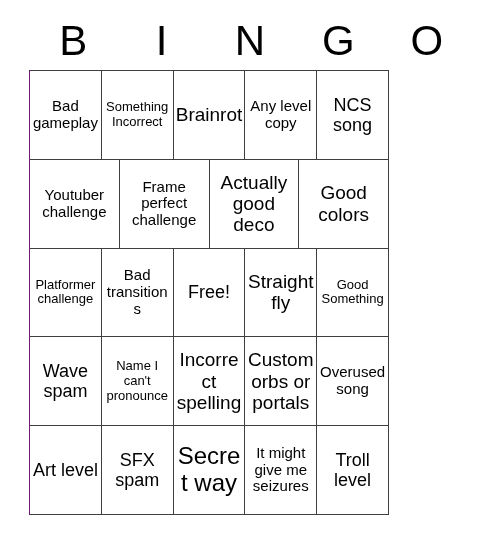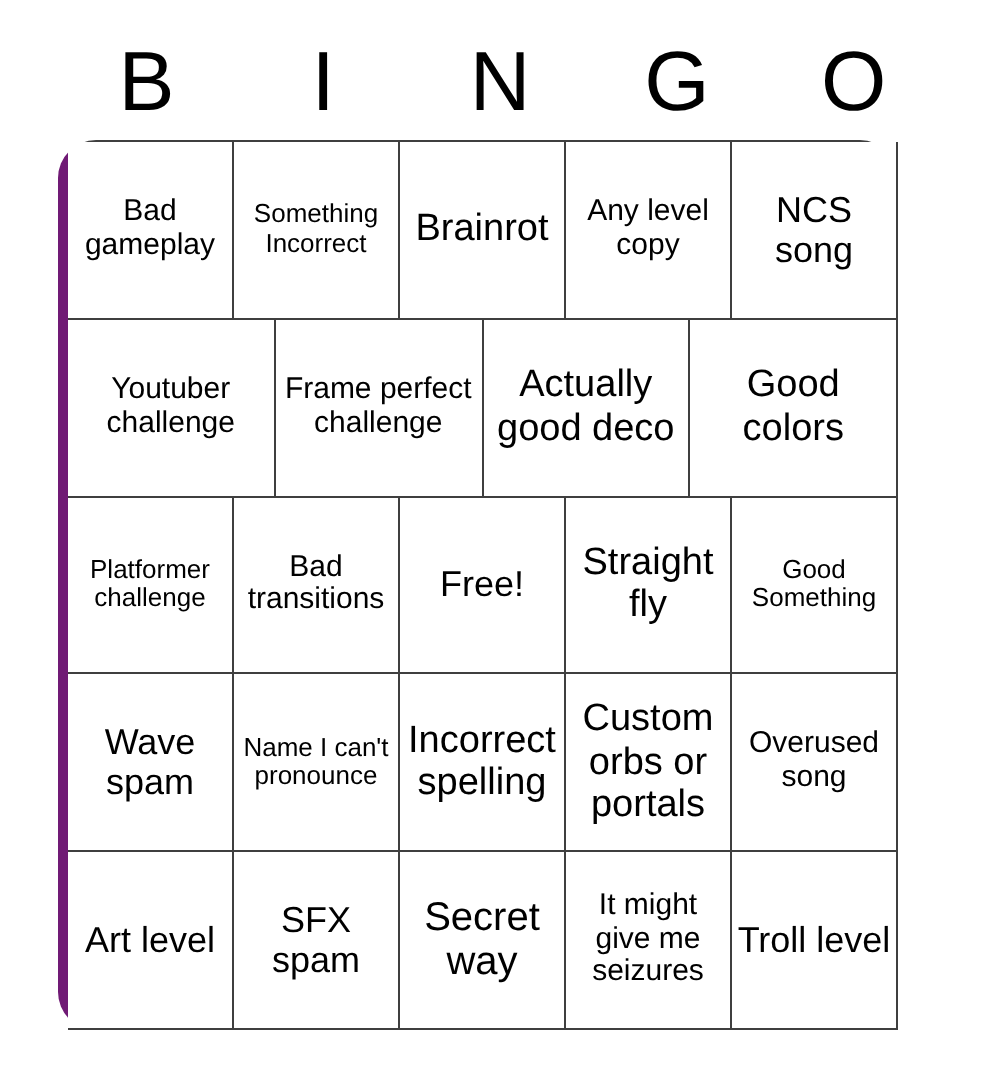--- a/index.html
+++ b/index.html
@@ -30,25 +30,24 @@
     display: flex;
     align-items: center;
     justify-content: center;
     font-size: 42px;
     line-height: 1;
     font-weight: 400;
     color: #000000;
     letter-spacing: 0px;
   }
   #grid {
-    width: 420px;
-    border-left: 5px solid #701a75;
+    width: 360px;
+    border-left: 1px solid #701a75;
     border-top: 1px solid #3f3f3f;
     box-sizing: border-box;
-    border-radius: 19px;
   }
   .grid-row {
     display: flex;
     width: 100%;
   }
   .cell {
     flex: 1 1 0;
     width: 88.4px;
     height: 88.8px;
     box-sizing: border-box;
@@ -63,21 +62,21 @@
     background: #ffffff;
   }
   .cell-text {
     display: block;
     width: 100%;
     line-height: 1.12;
     word-wrap: break-word;
     hyphens: none;
   }
   .sz-xl  { font-size: 18px; }
-  .sz-lg  { font-size: 20px; }
+  .sz-lg  { font-size: 24px; }
   .sz-md  { font-size: 19px; }
   .sz-sm  { font-size: 15px; }
   .sz-xs  { font-size: 13px; }
 </style>
 </head>
 <body>
 
 <div id="bingo-card">
 
   <div id="header-row">

